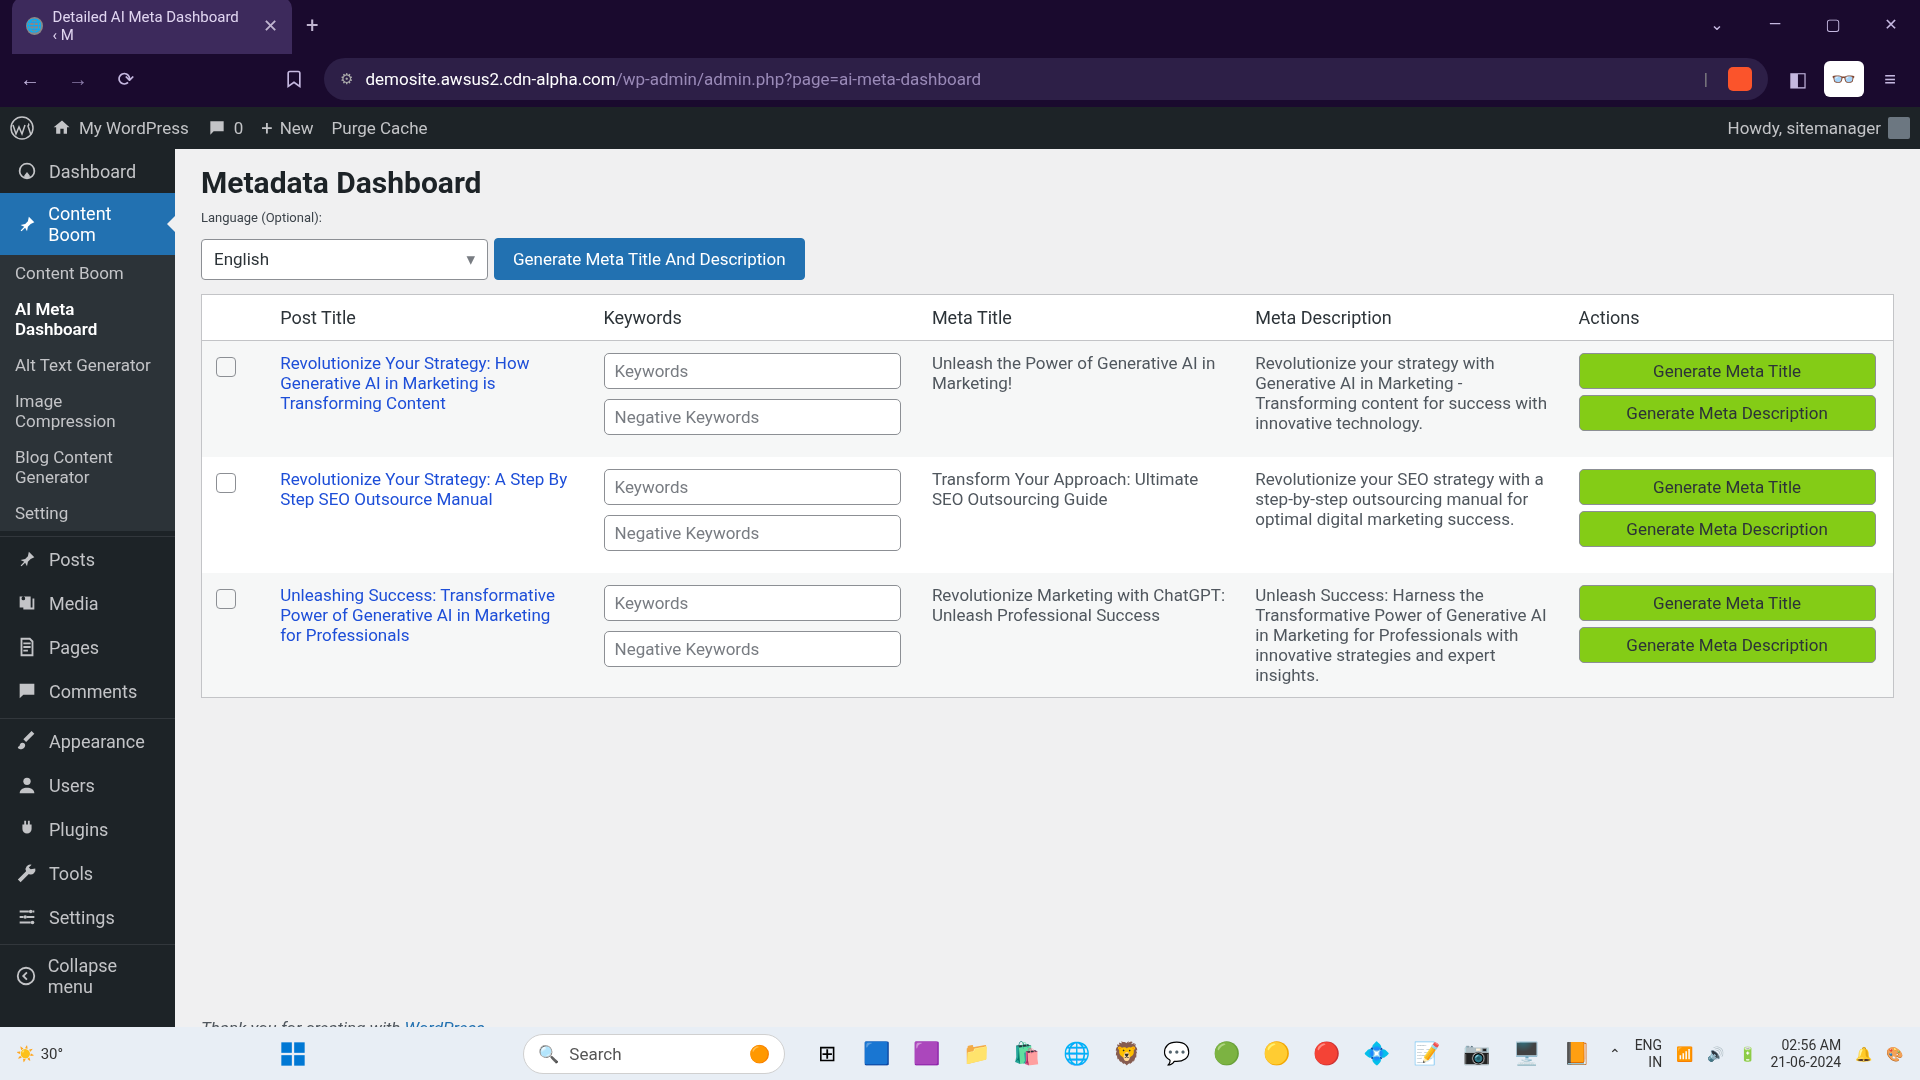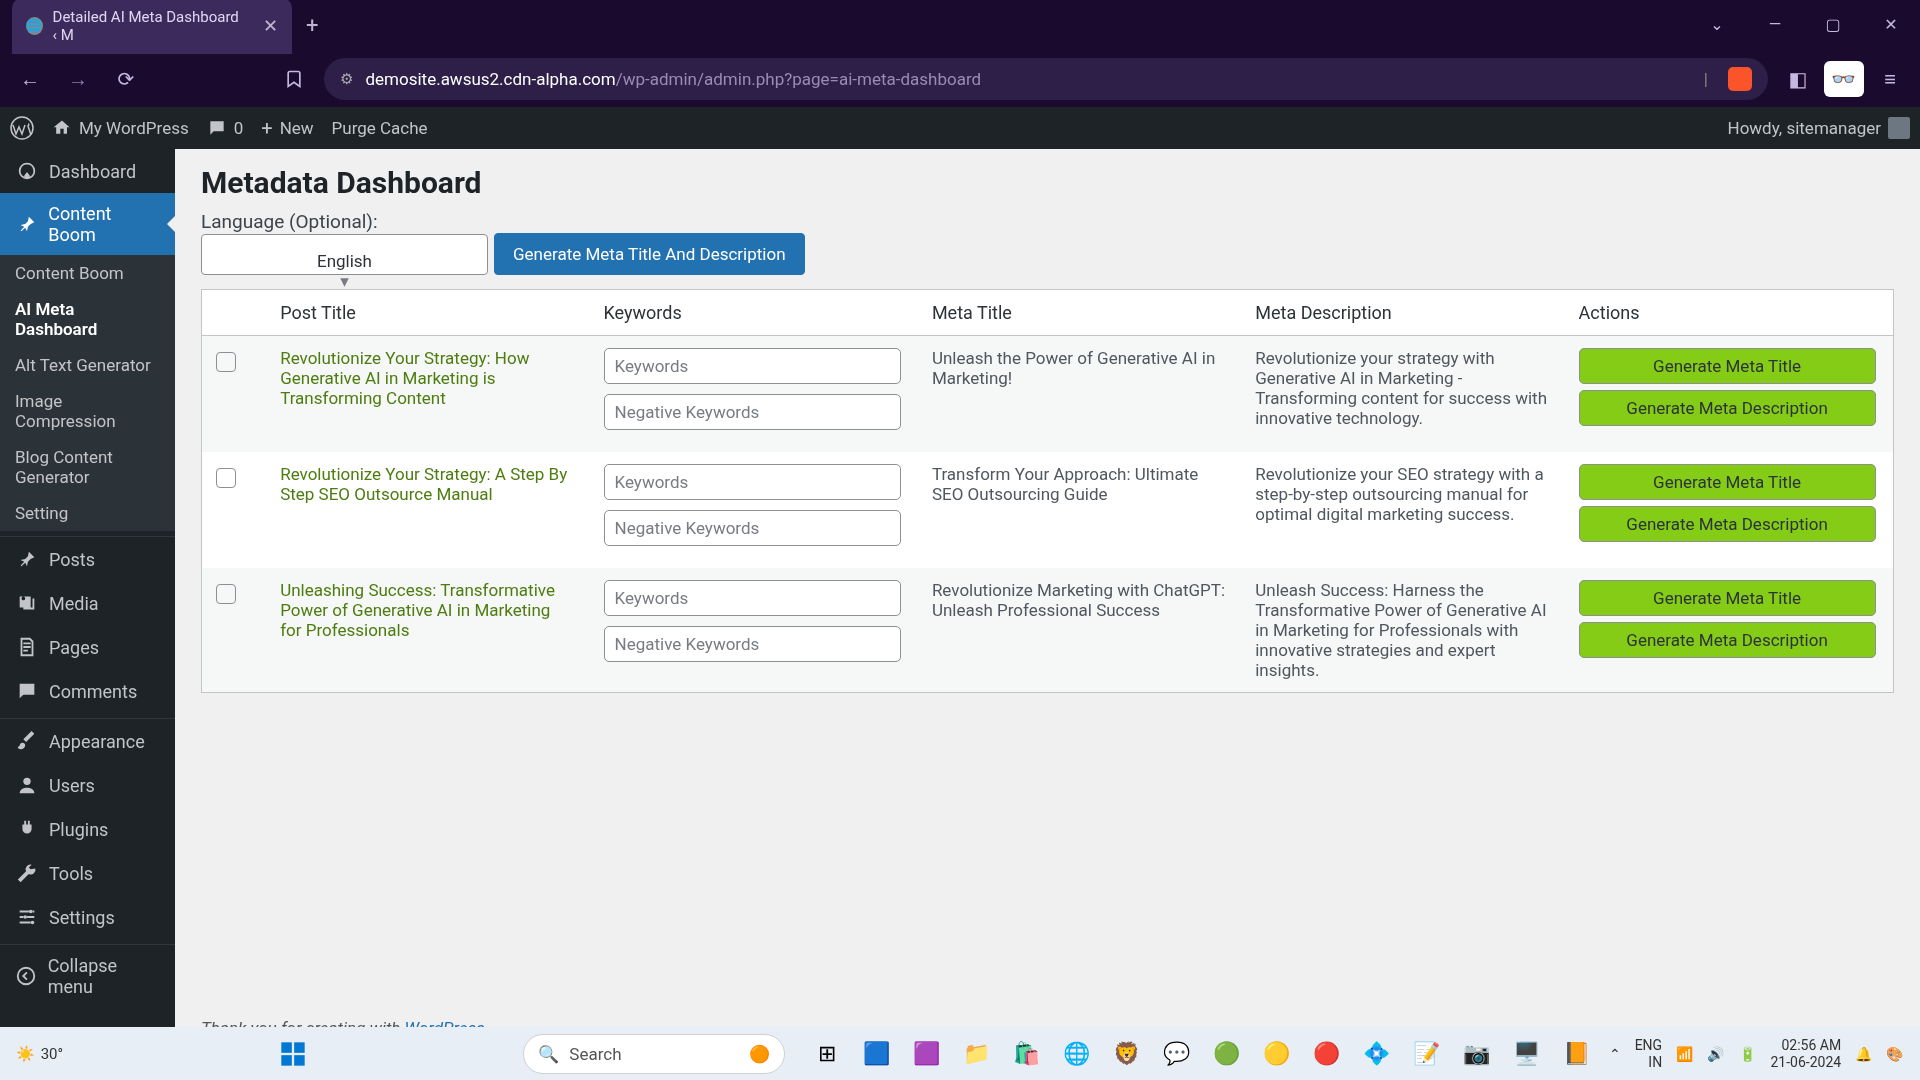--- a/index.html
+++ b/index.html
@@ -41,37 +41,37 @@
 .menu-item.current { background: #2271b1; color: #fff; position: relative; }
 .menu-item.current::after { content: ""; position: absolute; right: 0; top: 50%; transform: translateY(-50%); border: 8px solid transparent; border-right-color: #f0f0f1; }
 .menu-icon { width: 24px; height: 24px; display: inline-flex; align-items: center; justify-content: center; font-size: 22px; }
 .submenu { background: #2c3338; }
 .submenu-item { padding: 8px 15px 8px 15px; color: #c3c4c7; cursor: pointer; font-size: 17px; }
 .submenu-item.current { color: #fff; font-weight: 600; }
 .menu-sep { height: 6px; background: #1d2327; border-bottom: 1px solid #32373c; }
 
 .wp-content { flex: 1; background: #f0f0f1; padding: 16px 26px; display: flex; flex-direction: column; position: relative; }
 .page-title { font-size: 30px; font-weight: 700; color: #1d2327; margin-bottom: 10px; }
-.lang-label { font-size: 19px; color: #3c434a; margin-bottom: 0; }
+.lang-label { font-size: 13px; color: #3c434a; margin-bottom: 13px; }
 .controls-row { display: flex; gap: 6px; align-items: center; margin-bottom: 14px; }
-.lang-select { width: 287px; height: 41px; border: 1px solid #8c8f94; border-radius: 4px; padding: 16px 12px; font-size: 17px; color: #2c3338; background: #fff; display: flex; align-items: center; justify-content: space-between; flex-direction: column; }
+.lang-select { width: 287px; height: 41px; border: 1px solid #8c8f94; border-radius: 4px; padding: 16px 12px; font-size: 17px; color: #2c3338; background: #fff; display: flex; align-items: center; justify-content: space-between; }
 .lang-select .caret { color: #787c82; }
 .gen-btn { background: #2271b1; color: #fff; border: 1px solid #2271b1; border-radius: 4px; padding: 10px 18px; font-size: 17px; cursor: pointer; }
 
 .meta-table { background: #fff; border: 1px solid #c3c4c7; width: 100%; border-collapse: collapse; }
 .meta-table th { text-align: left; padding: 12px 14px; font-size: 18px; font-weight: 400; color: #2c3338; border-bottom: 1px solid #c3c4c7; margin-top: 23px; }
 .meta-table td { padding: 12px 14px; vertical-align: top; font-size: 17px; color: #50575e; }
 .meta-table tbody tr:nth-child(odd) { background: #f6f7f7; }
 .col-check { width: 64px; }
 .col-title { width: 320px; }
 .col-kw { width: 318px; }
 .col-mt { width: 320px; }
 .col-md { width: 320px; }
 .col-act { width: 312px; }
-.post-link { color: #4d7c0f; text-decoration: none; }
+.post-link { color: #1d4ed8; text-decoration: none; }
 .row-check { width: 20px; height: 20px; border: 1px solid #8c8f94; border-radius: 4px; display: inline-block; margin-top: 4px; }
 .kw-input { width: 297px; height: 36px; border: 1px solid #8c8f94; border-radius: 5px; padding: 0 10px; font-size: 17px; color: #2c3338; margin-bottom: 10px; }
 .kw-input::placeholder { color: #787c82; }
 .act-btn { width: 297px; height: 36px; border: 1px solid #8c8f94; border-radius: 5px; background: #84cc16; font-size: 17px; color: #2c3338; cursor: pointer; margin-bottom: 6px; display: block; }
 
 .footer-text { position: absolute; bottom: 42px; left: 26px; font-size: 17px; color: #50575e; font-style: italic; }
 .footer-text a { color: #2271b1; }
 
 
 .taskbar { position: absolute; bottom: 0; left: 0; right: 0; height: 53px; background: #e8eef5; display: flex; align-items: center; padding: 0 16px; gap: 10px; }

